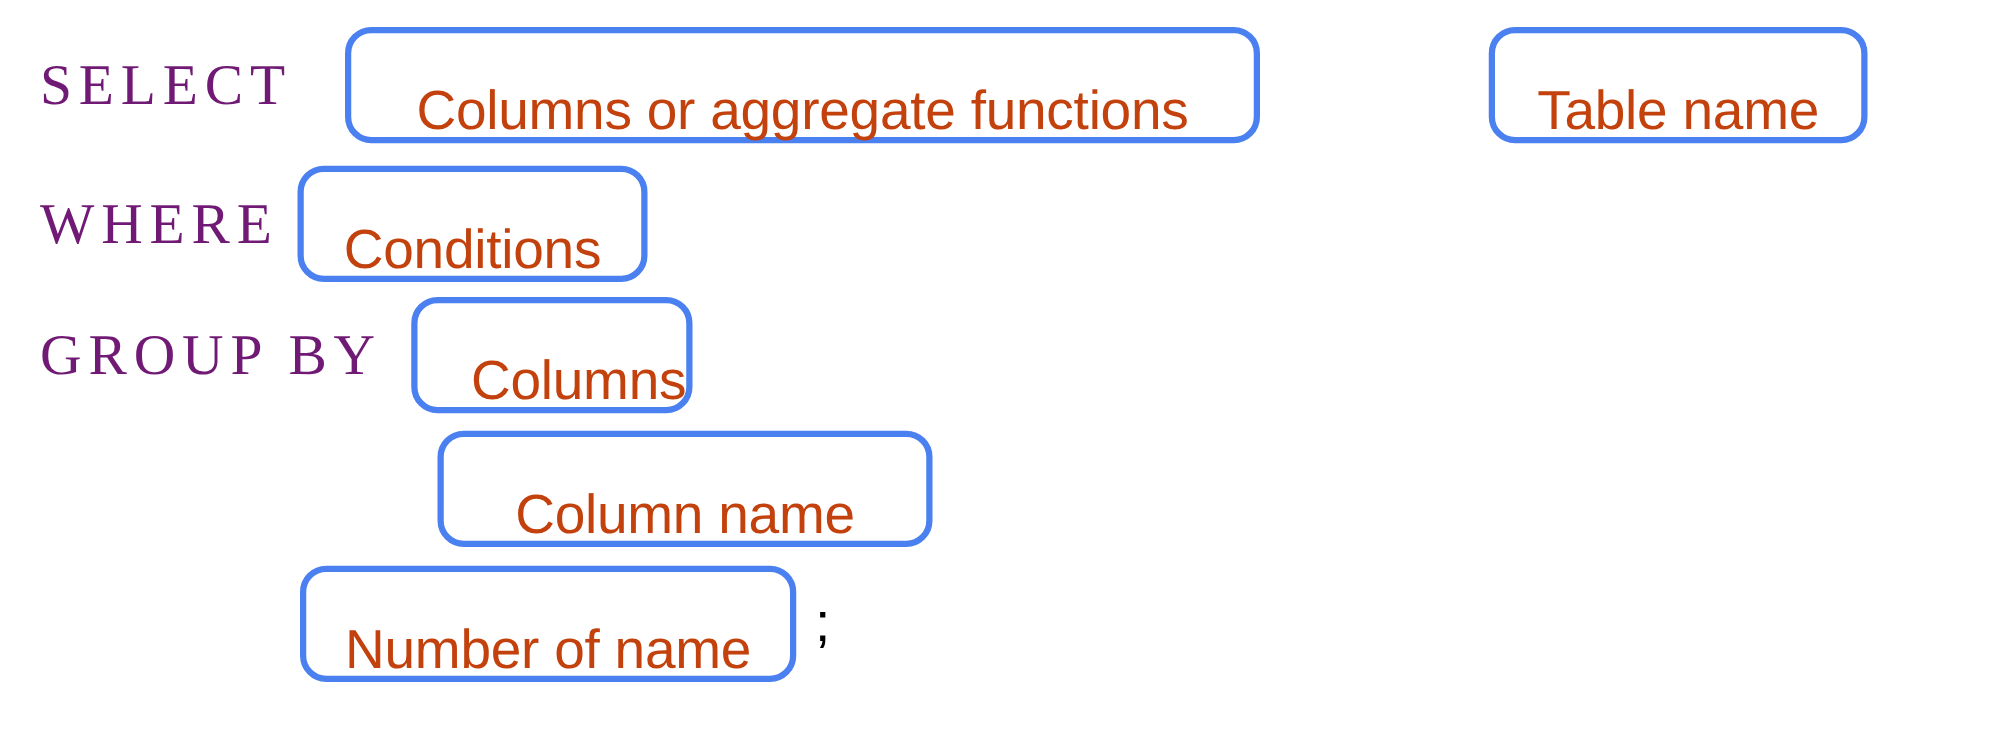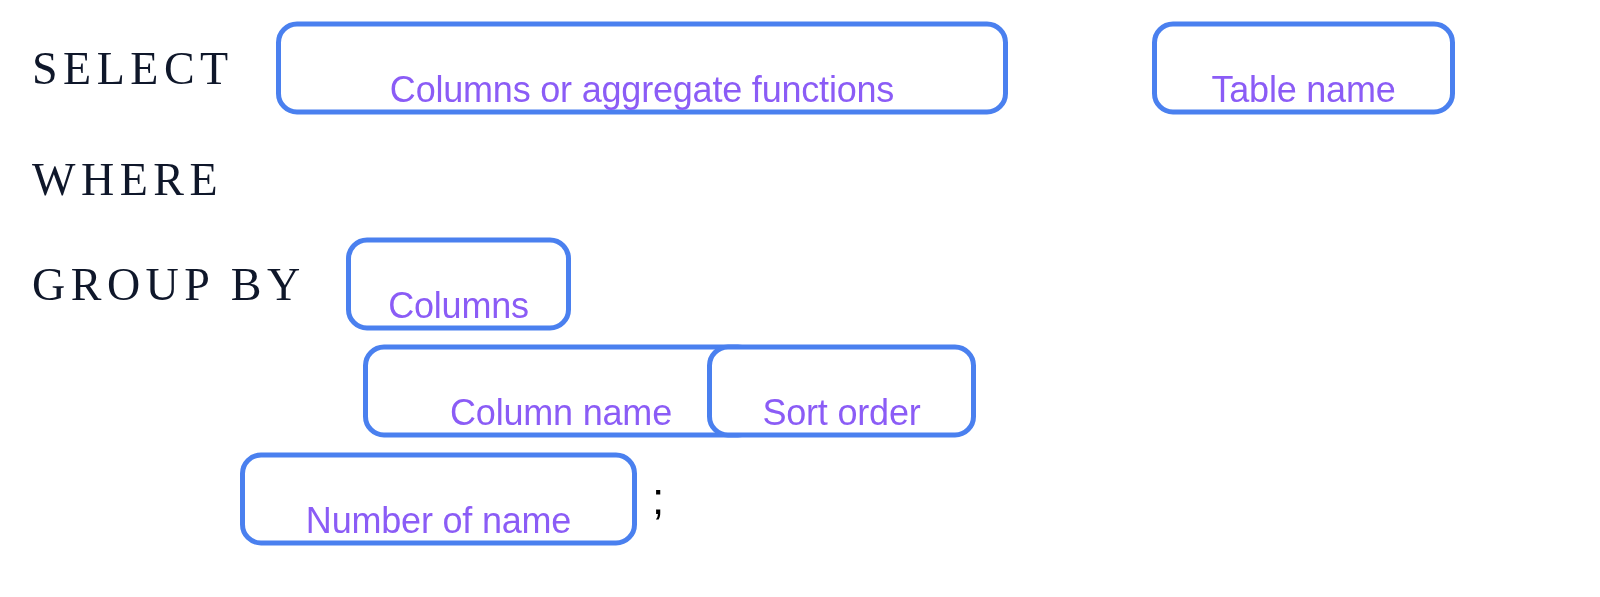--- a/index.html
+++ b/index.html
@@ -21,21 +21,21 @@
     position: absolute;
     left: 0;
     width: 1600px;
     display: flex;
     align-items: center;
   }
   .kw {
     font-family: "Liberation Serif", "DejaVu Serif", serif;
     font-size: 46px;
     letter-spacing: 5.5px;
-    color: #0f172a;
+    color: #701a75;
     font-weight: 400;
     white-space: pre;
     position: absolute;
     top: 50%;
     transform: translateY(-50%);
     -webkit-font-smoothing: antialiased;
   }
   .box {
     position: absolute;
     top: 50%;
@@ -44,23 +44,23 @@
     border: 5px solid #4a80ef;
     border-radius: 21px;
     background: #ffffff;
     display: flex;
     align-items: center;
     justify-content: center;
     height: 93px;
   }
   .box-label {
     font-family: "Liberation Sans", sans-serif;
-    font-size: 36px;
+    font-size: 44px;
     font-weight: 500;
-    color: #8b5cf6;
+    color: #c2410c;
     white-space: nowrap;
     letter-spacing: -0.2px;
     line-height: 1;
     margin-top: 44px;
   }
   .semi {
     position: absolute;
     top: 50%;
     transform: translateY(-50%);
     font-family: "Liberation Sans", sans-serif;
@@ -75,24 +75,24 @@
   #row-groupby  { top: 236px; height: 95px; padding-left: 28px; }
   #row-orderby  { top: 343px; height: 95px; }
   #row-limit    { top: 451px; height: 95px; }
 
   
   .kw-x { left: 32px; }
 
   
   #box-select-columns   { left: 276px;  width: 732px; }
   #kw-from              { left: 1035px; }
-  #box-select-table     { left: 1152px; width: 303px; }
+  #box-select-table     { left: 1191px; width: 303px; }
   #box-where-conditions { left: 238px;  width: 280px; }
-  #box-groupby-columns  { left: 346px;  width: 225px; }
-  #box-orderby-column   { left: 363px;  width: 396px; }
+  #box-groupby-columns  { left: 329px;  width: 225px; justify-content: flex-end; }
+  #box-orderby-column   { left: 350px;  width: 396px; }
   #box-orderby-sort     { left: 707px;  width: 269px; }
   #box-limit-rows       { left: 240px;  width: 397px; }
   #limit-semicolon      { left: 652px; }
 </style>
 </head>
 <body>
 
 <div id="canvas">
 
   <div class="row" id="row-select">
@@ -104,39 +104,39 @@
 
 
     <div class="box" id="box-select-table">
       <span class="box-label">Table name</span>
     </div>
   </div>
 
   <div class="row" id="row-where">
     <span class="kw kw-x">WHERE</span>
 
+    <div class="box" id="box-where-conditions">
+      <span class="box-label">Conditions</span>
+    </div>
   </div>
 
   <div class="row" id="row-groupby">
     <span class="kw kw-x">GROUP BY</span>
 
     <div class="box" id="box-groupby-columns">
       <span class="box-label">Columns</span>
     </div>
   </div>
 
   <div class="row" id="row-orderby">
 
     <div class="box" id="box-orderby-column">
       <span class="box-label">Column name</span>
     </div>
 
-    <div class="box" id="box-orderby-sort">
-      <span class="box-label">Sort order</span>
-    </div>
   </div>
 
   <div class="row" id="row-limit">
 
     <div class="box" id="box-limit-rows">
       <span class="box-label">Number of name</span>
     </div>
 
     <span class="semi" id="limit-semicolon">;</span>
   </div>

